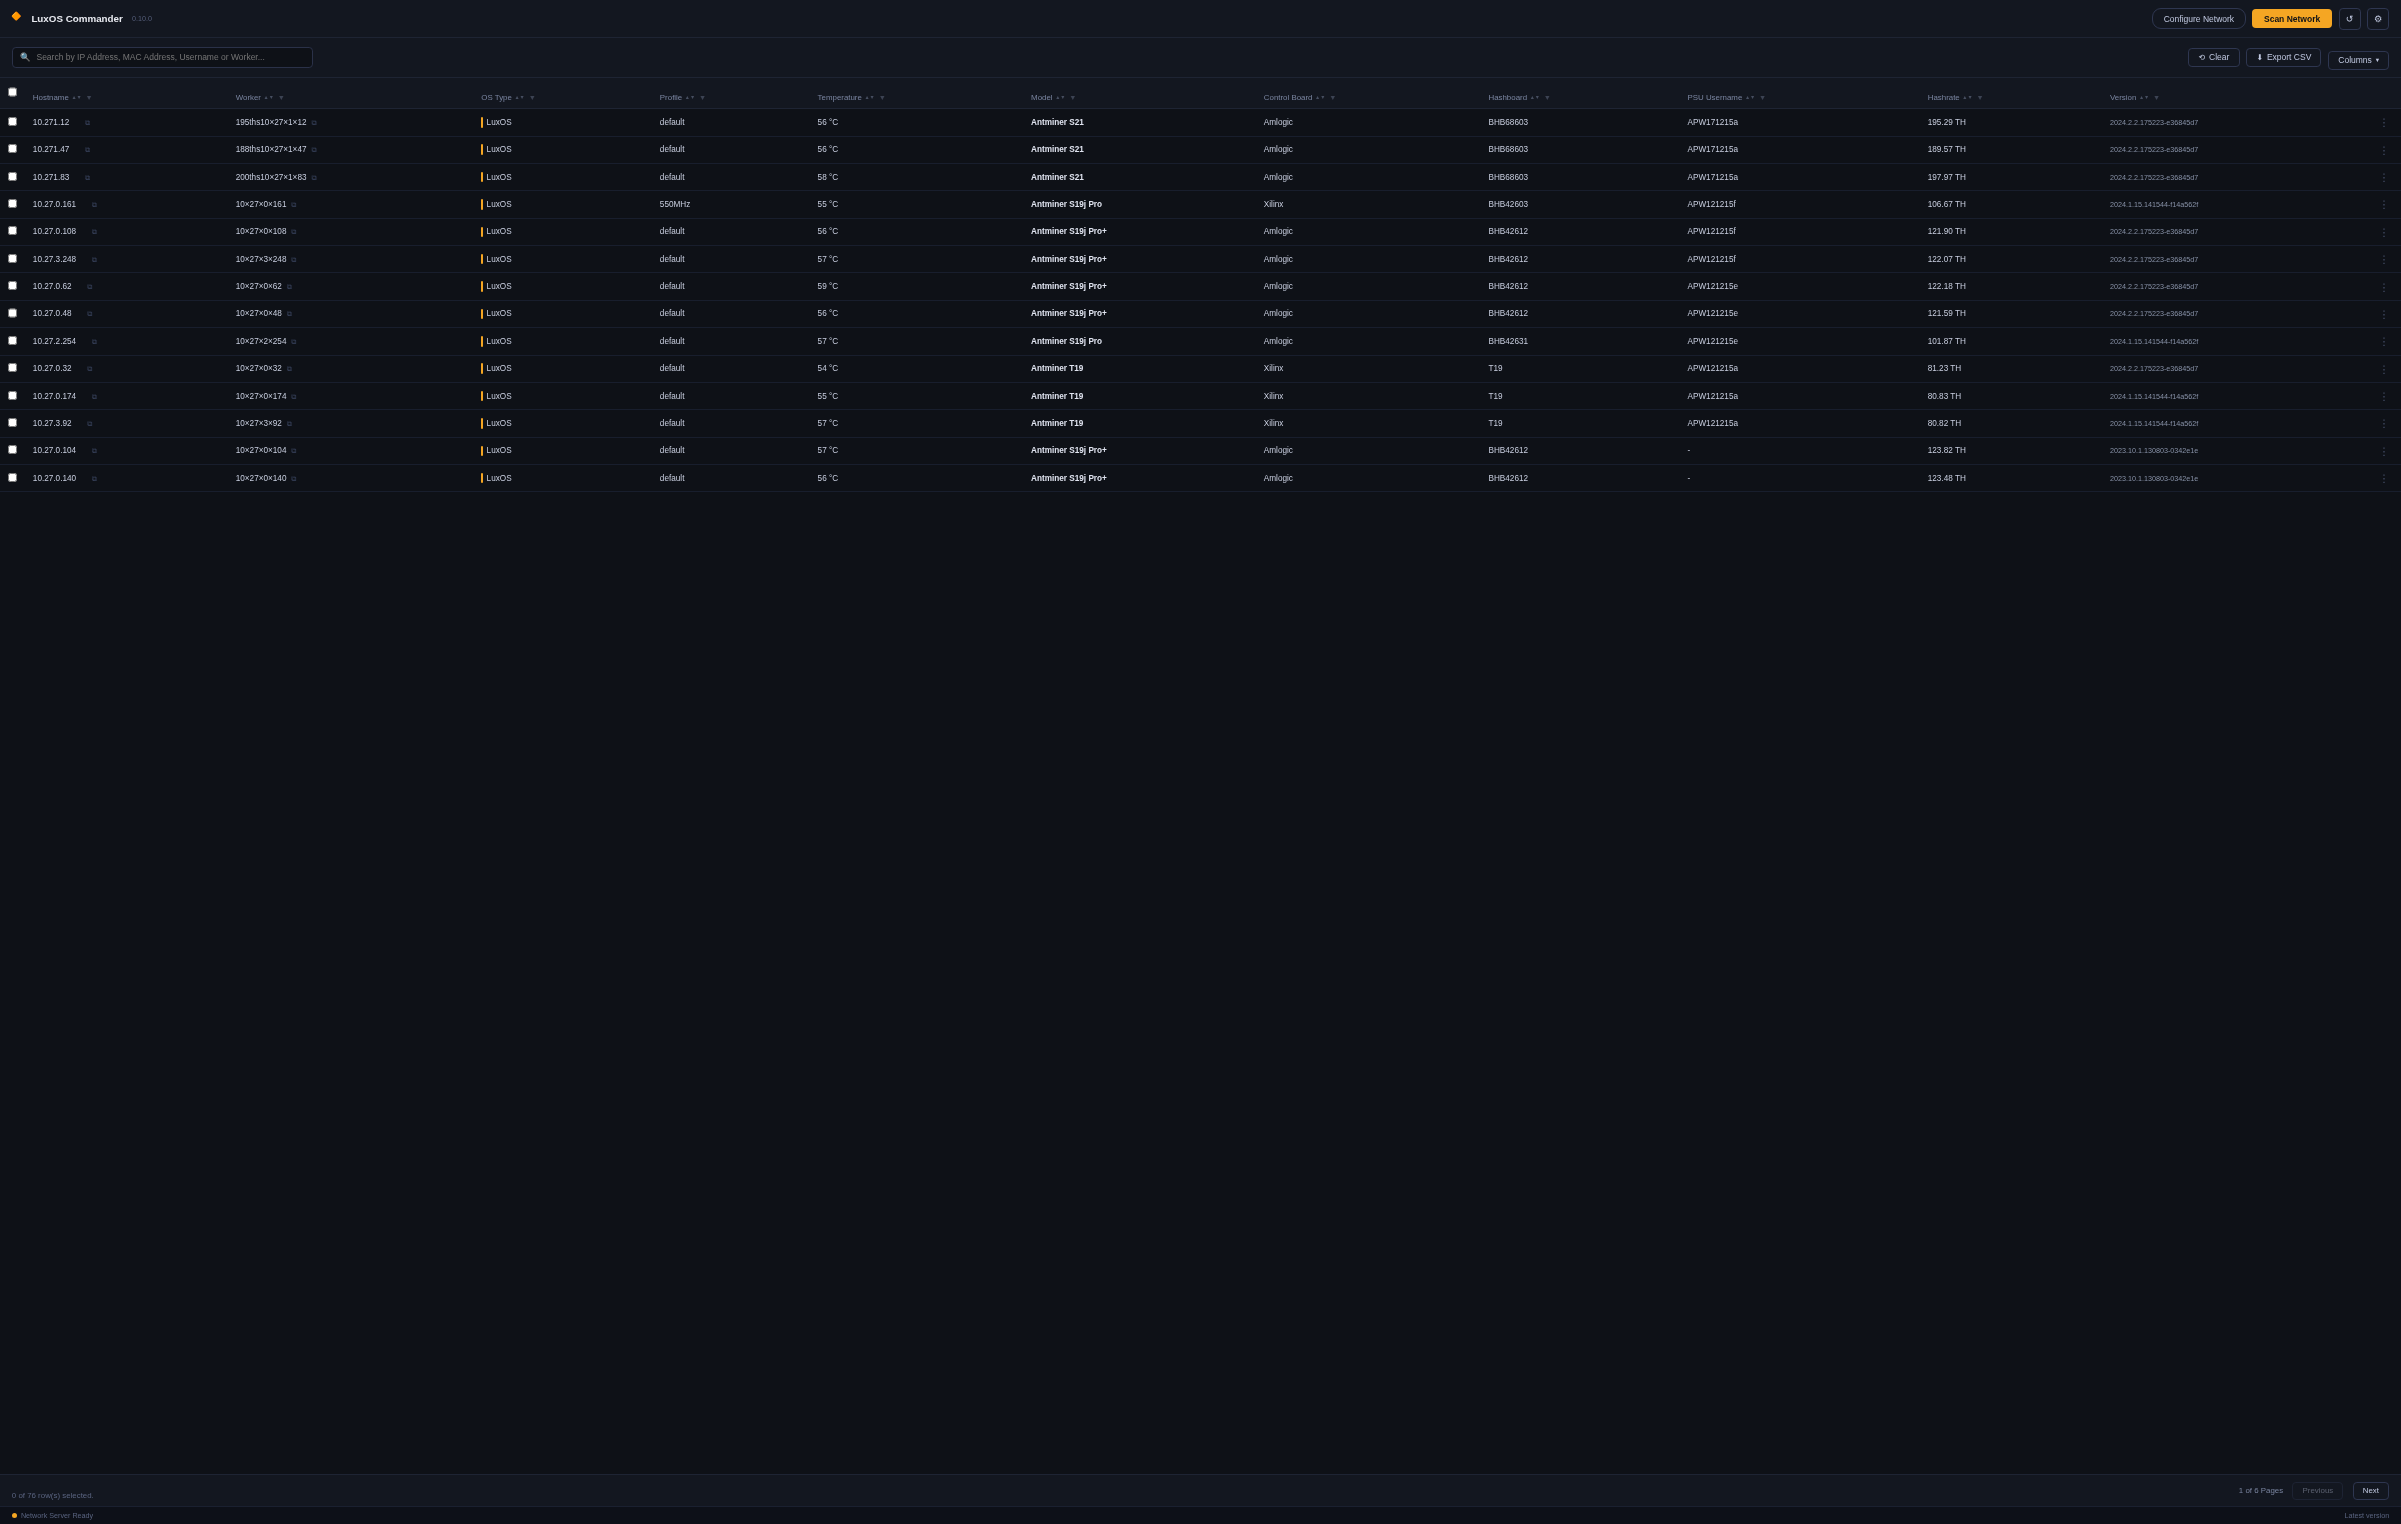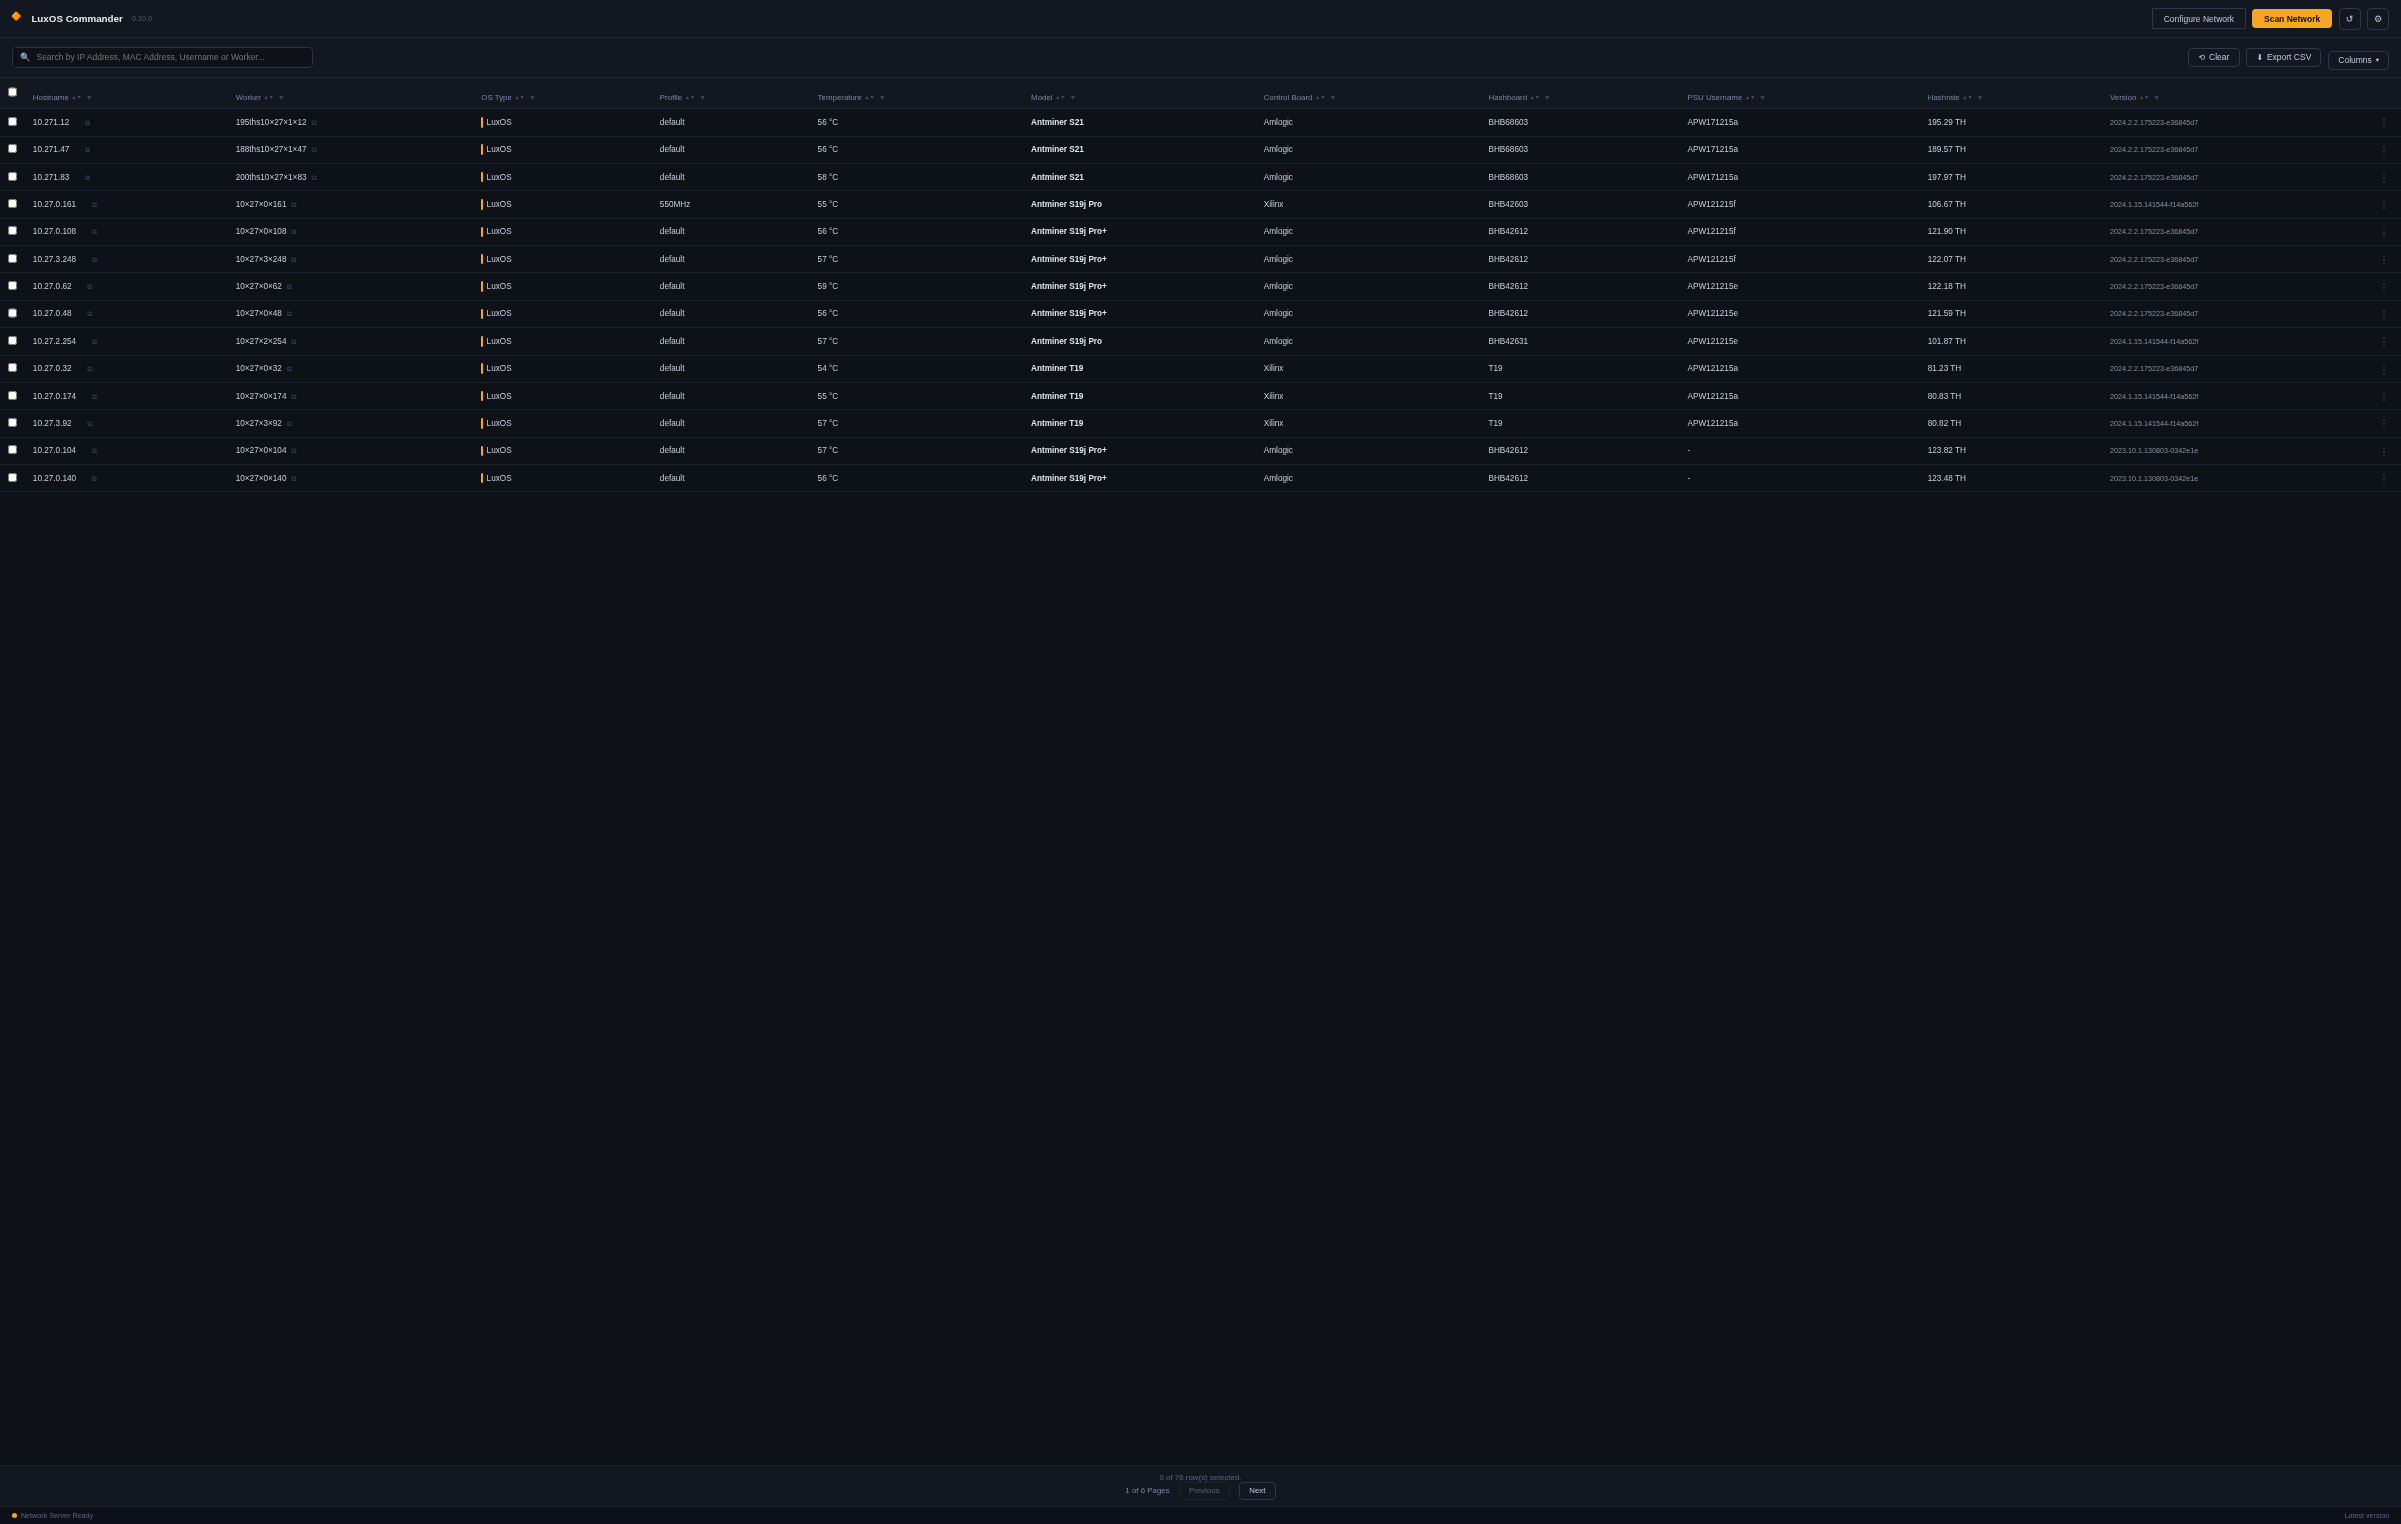--- a/index.html
+++ b/index.html
@@ -46,21 +46,21 @@
     .header-actions {
       display: flex;
       align-items: center;
       gap: 6.6px;
     }
     .btn-configure {
       background: transparent;
       border: 0.7px solid #2e3650;
       color: #c0c8e0;
       padding: 4.6px 10.5px;
-      border-radius: 1px;
+      border-radius: 9px;
       cursor: pointer;
       font-size: 8.5px;
     }
     .btn-scan {
       background: #f5a623;
       border: none;
       color: #0e1117;
       padding: 4.6px 11.8px;
       border-radius: 3.9px;
       cursor: pointer;
@@ -247,29 +247,28 @@
       cursor: pointer;
     }
     .model-bold {
       font-weight: 600;
       color: #e0e4f0;
       text-align: right;
     }
     
     .footer {
       display: flex;
-      align-items: center;
+      align-items: flex-end;
       justify-content: space-between;
       padding: 6.6px 11.8px;
       background: #131720;
       border-top: 0.7px solid #1e2433;
       flex-shrink: 0;
       font-size: 7.9px;
       color: #5a6480;
-      flex-direction: column;
     }
     .pagination {
       display: flex;
       align-items: center;
       gap: 9.2px;
     }
     .page-info {
       color: #7a85a0;
       font-size: 7.9px;
     }

